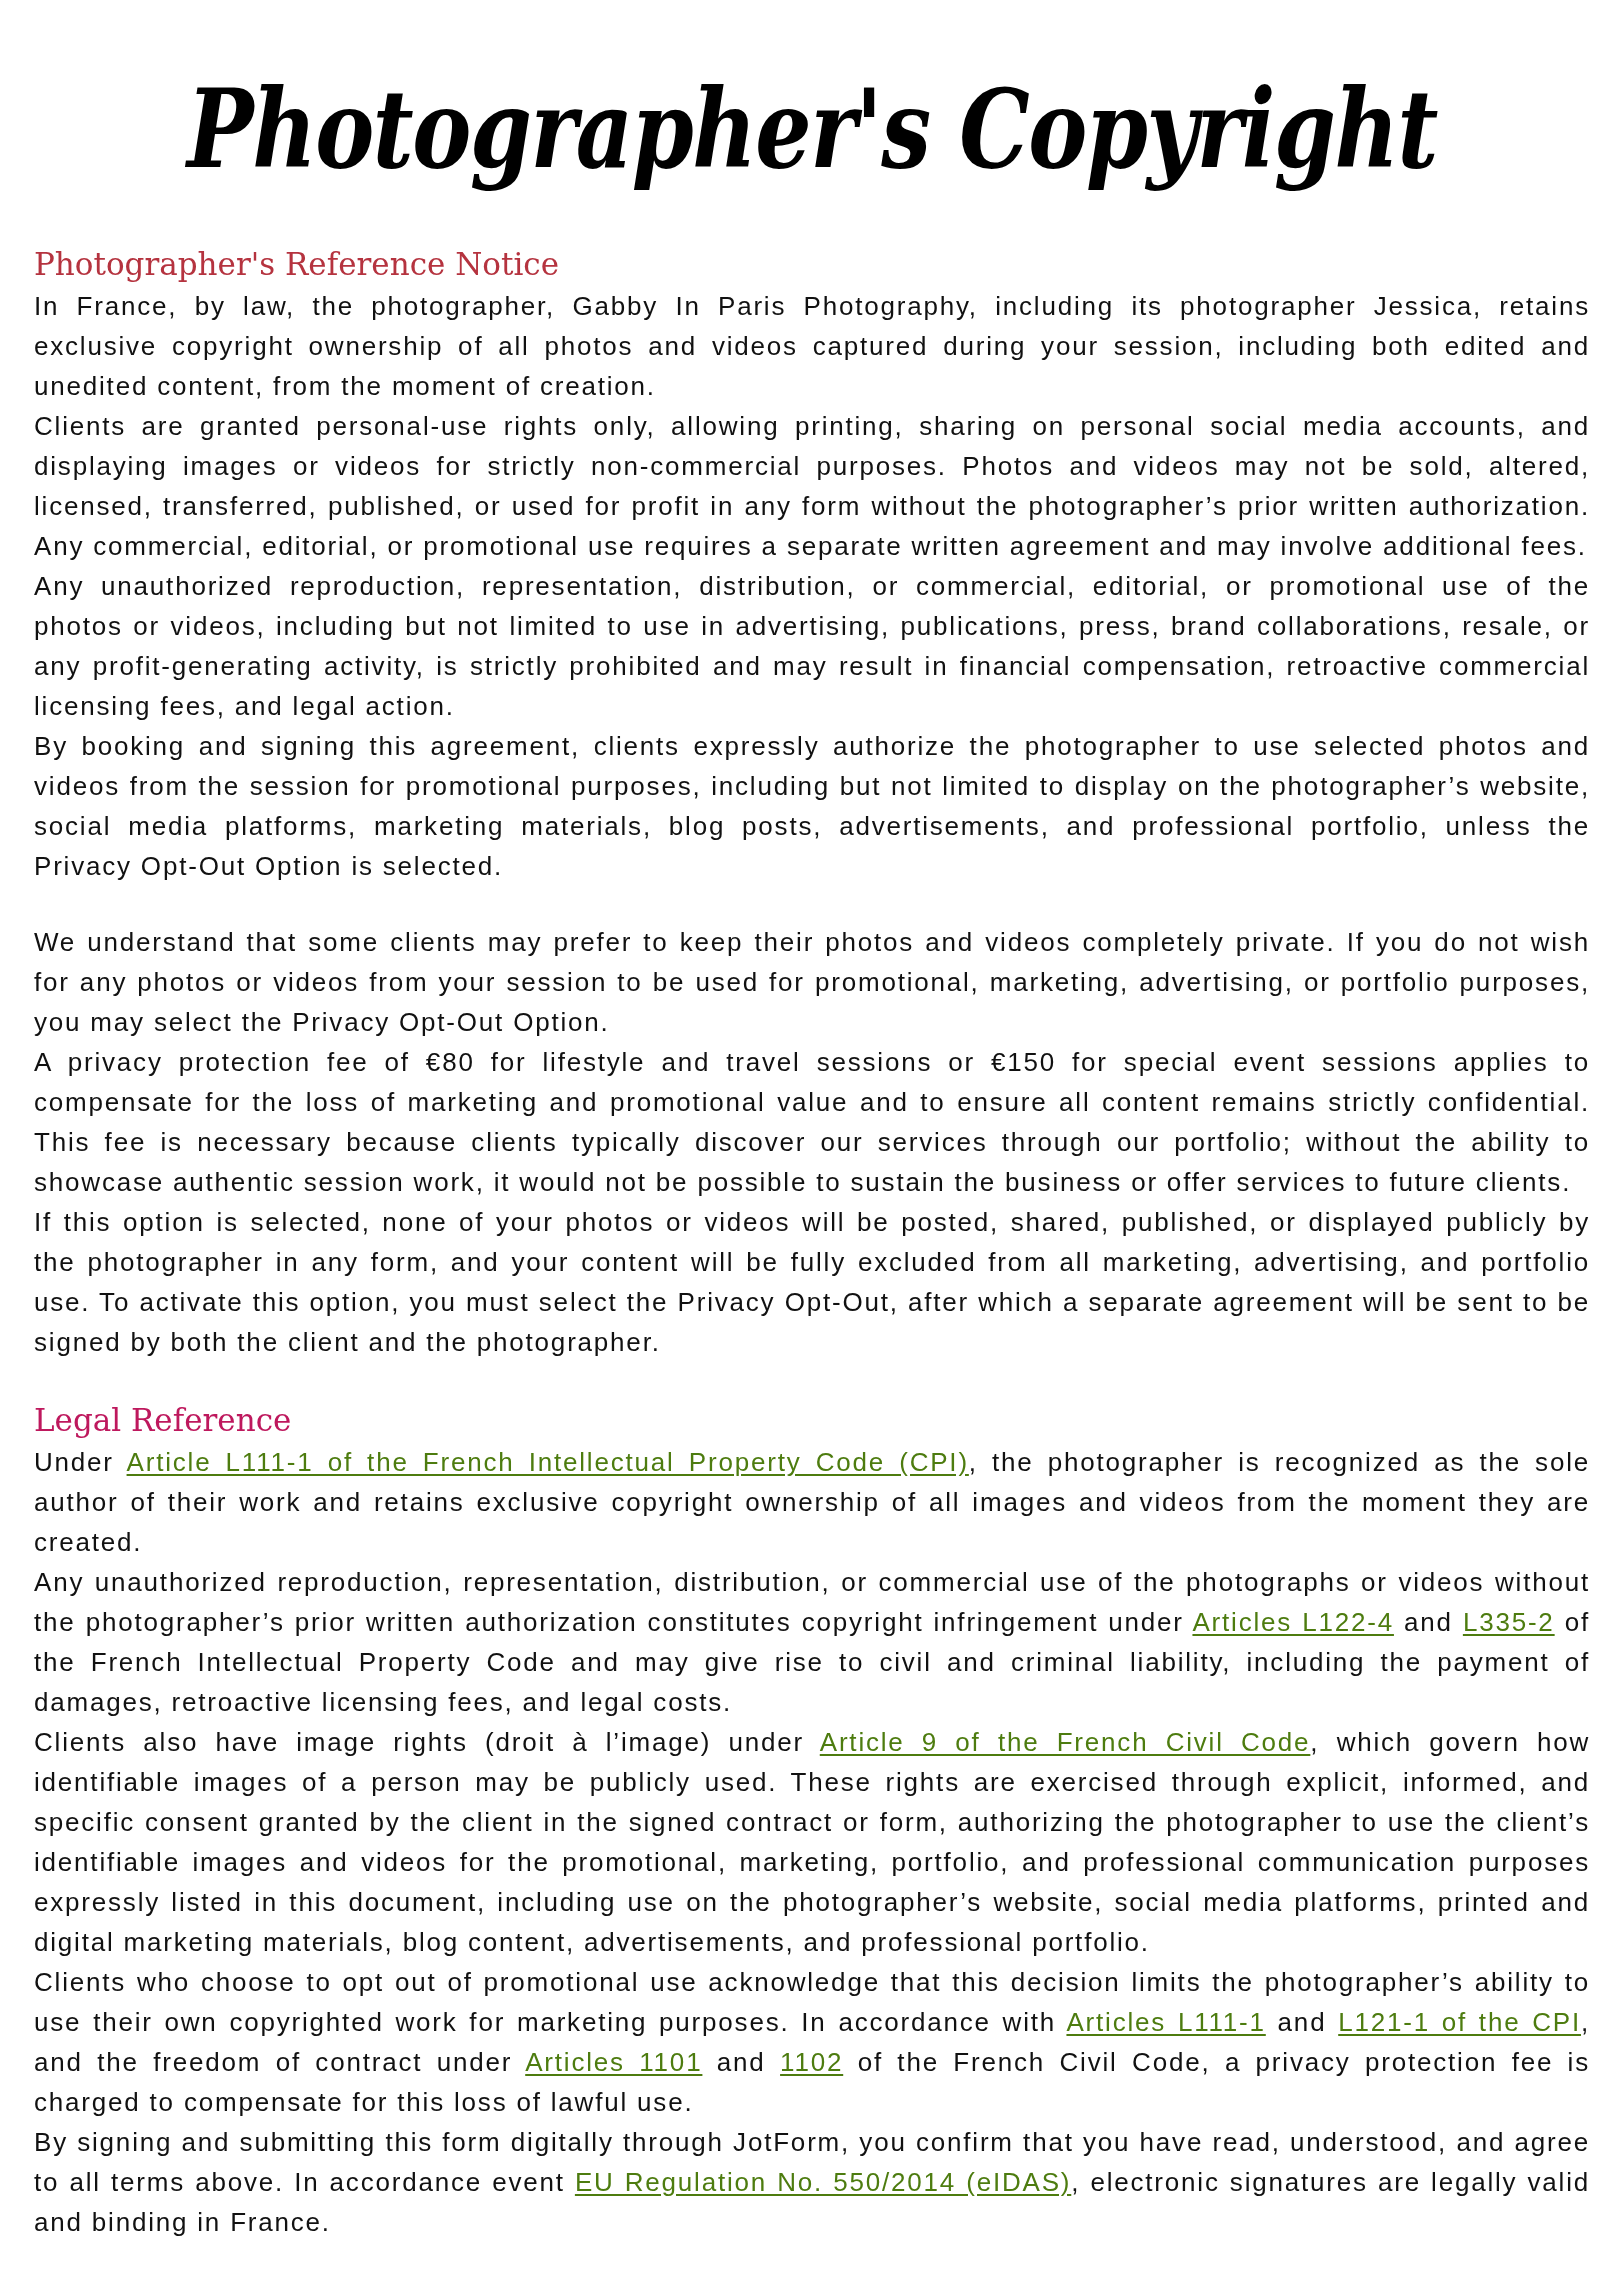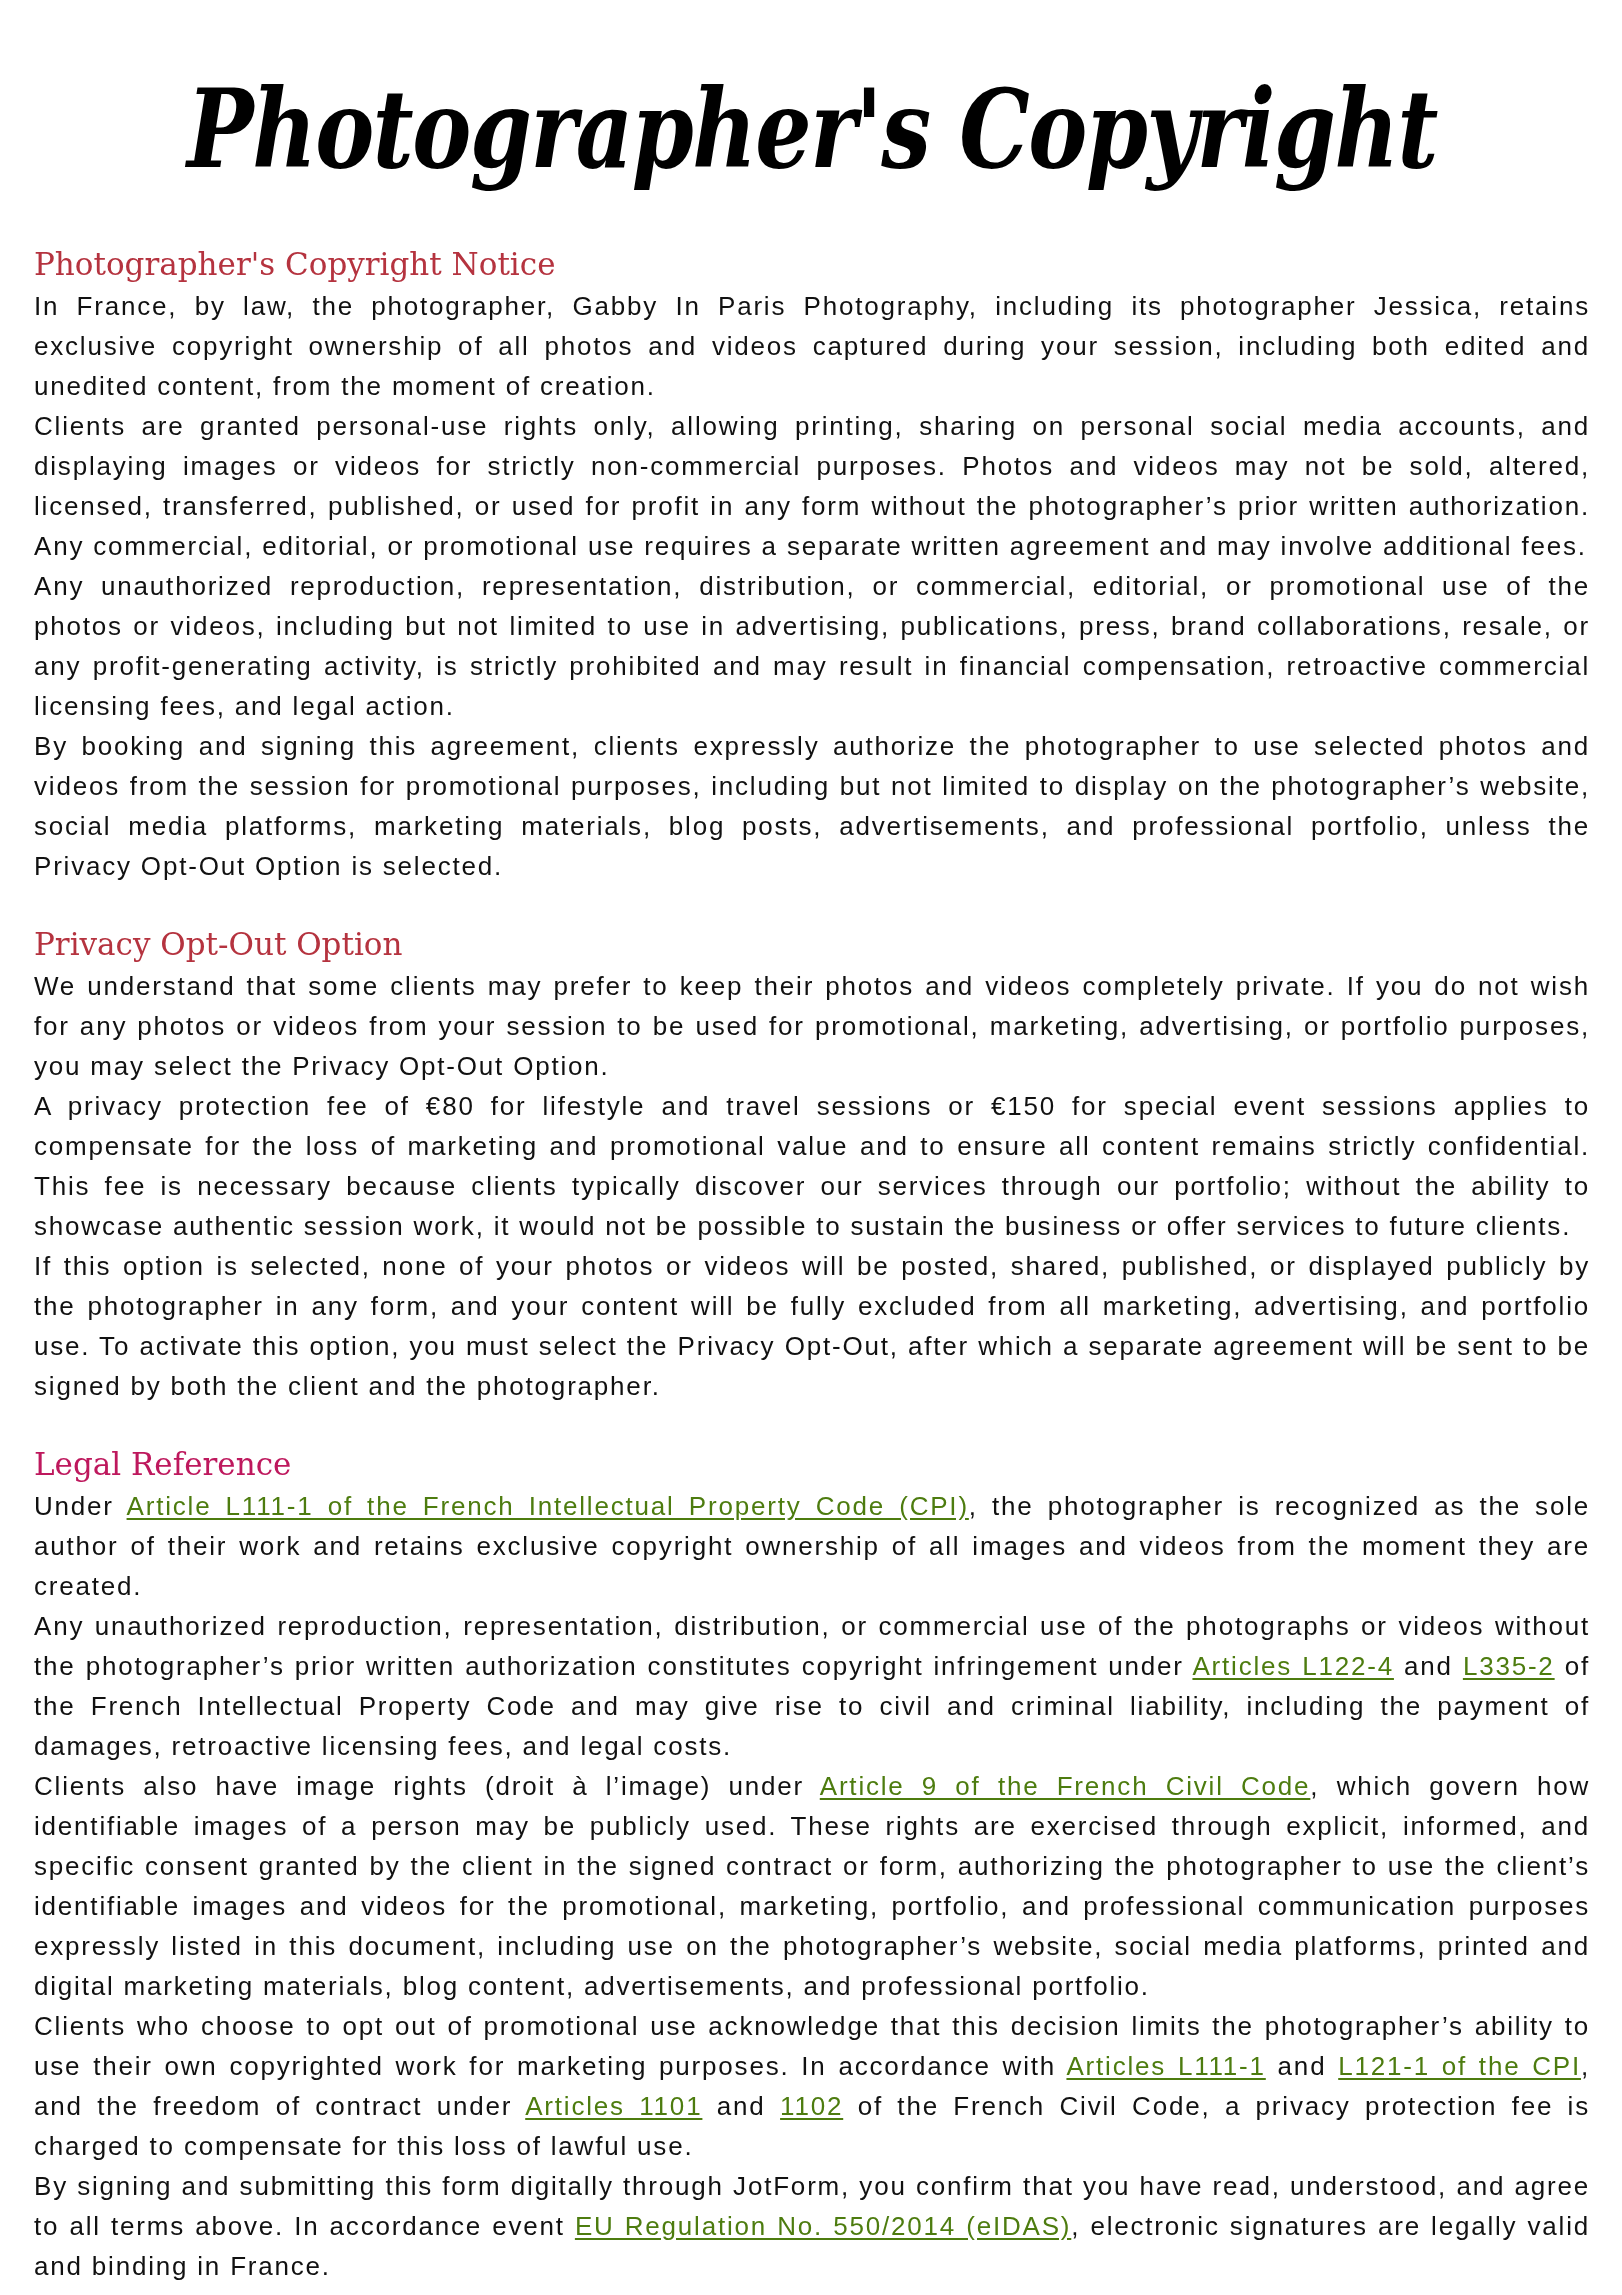--- a/index.html
+++ b/index.html
@@ -24,28 +24,27 @@
   }
   .para a { color: #4d7c0f; text-decoration: underline; text-underline-offset: 3.4px; }
 </style>
 </head>
 <body>
 
 <div class="page">
   <h1 class="title">Photographer's Copyright</h1>
   <div id="sections">
       <section class="section">
-        <h2 class="heading" style="color: rgb(181, 51, 63);">Photographer's Copyright Notice</h2>
+        <h2 class="heading" style="color: rgb(181, 51, 63);">Photographer's Reference Notice</h2>
         <p class="para"><span>In France, by law, the photographer, Gabby In Paris Photography, including its photographer Jessica, retains exclusive copyright ownership of all photos and videos captured during your session, including both edited and unedited content, from the moment of creation.</span></p>
         <p class="para"><span>Clients are granted personal-use rights only, allowing printing, sharing on personal social media accounts, and displaying images or videos for strictly non-commercial purposes. Photos and videos may not be sold, altered, licensed, transferred, published, or used for profit in any form without the photographer’s prior written authorization. Any commercial, editorial, or promotional use requires a separate written agreement and may involve additional fees.</span></p>
         <p class="para"><span>Any unauthorized reproduction, representation, distribution, or commercial, editorial, or promotional use of the photos or videos, including but not limited to use in advertising, publications, press, brand collaborations, resale, or any profit-generating activity, is strictly prohibited and may result in financial compensation, retroactive commercial licensing fees, and legal action.</span></p>
         <p class="para"><span>By booking and signing this agreement, clients expressly authorize the photographer to use selected photos and videos from the session for promotional purposes, including but not limited to display on the photographer’s website, social media platforms, marketing materials, blog posts, advertisements, and professional portfolio, unless the Privacy Opt-Out Option is selected.</span></p>
       </section>
       <section class="section">
-        <h2 class="heading" style="color: rgb(181, 51, 63);">Privacy Opt-Out Option</h2>
         <p class="para"><span>We understand that some clients may prefer to keep their photos and videos completely private. If you do not wish for any photos or videos from your session to be used for promotional, marketing, advertising, or portfolio purposes, you may select the Privacy Opt-Out Option.</span></p>
         <p class="para"><span>A privacy protection fee of €80 for lifestyle and travel sessions or €150 for special event sessions applies to compensate for the loss of marketing and promotional value and to ensure all content remains strictly confidential. This fee is necessary because clients typically discover our services through our portfolio; without the ability to showcase authentic session work, it would not be possible to sustain the business or offer services to future clients.</span></p>
         <p class="para"><span>If this option is selected, none of your photos or videos will be posted, shared, published, or displayed publicly by the photographer in any form, and your content will be fully excluded from all marketing, advertising, and portfolio use. To activate this option, you must select the Privacy Opt-Out, after which a separate agreement will be sent to be signed by both the client and the photographer.</span></p>
       </section>
       <section class="section">
         <h2 class="heading" style="color: #be185d;">Legal Reference</h2>
         <p class="para"><span>Under </span><a>Article L111-1 of the French Intellectual Property Code (CPI)</a><span>, the photographer is recognized as the sole author of their work and retains exclusive copyright ownership of all images and videos from the moment they are created.</span></p>
         <p class="para"><span>Any unauthorized reproduction, representation, distribution, or commercial use of the photographs or videos without the photographer’s prior written authorization constitutes copyright infringement under </span><a>Articles L122-4</a><span> and </span><a>L335-2</a><span> of the French Intellectual Property Code and may give rise to civil and criminal liability, including the payment of damages, retroactive licensing fees, and legal costs.</span></p>
         <p class="para"><span>Clients also have image rights (droit à l’image) under </span><a>Article 9 of the French Civil Code</a><span>, which govern how identifiable images of a person may be publicly used. These rights are exercised through explicit, informed, and specific consent granted by the client in the signed contract or form, authorizing the photographer to use the client’s identifiable images and videos for the promotional, marketing, portfolio, and professional communication purposes expressly listed in this document, including use on the photographer’s website, social media platforms, printed and digital marketing materials, blog content, advertisements, and professional portfolio.</span></p>
         <p class="para"><span>Clients who choose to opt out of promotional use acknowledge that this decision limits the photographer’s ability to use their own copyrighted work for marketing purposes. In accordance with </span><a>Articles L111-1</a><span> and </span><a>L121-1 of the CPI</a><span>, and the freedom of contract under </span><a>Articles 1101</a><span> and </span><a>1102</a><span> of the French Civil Code, a privacy protection fee is charged to compensate for this loss of lawful use.</span></p>

